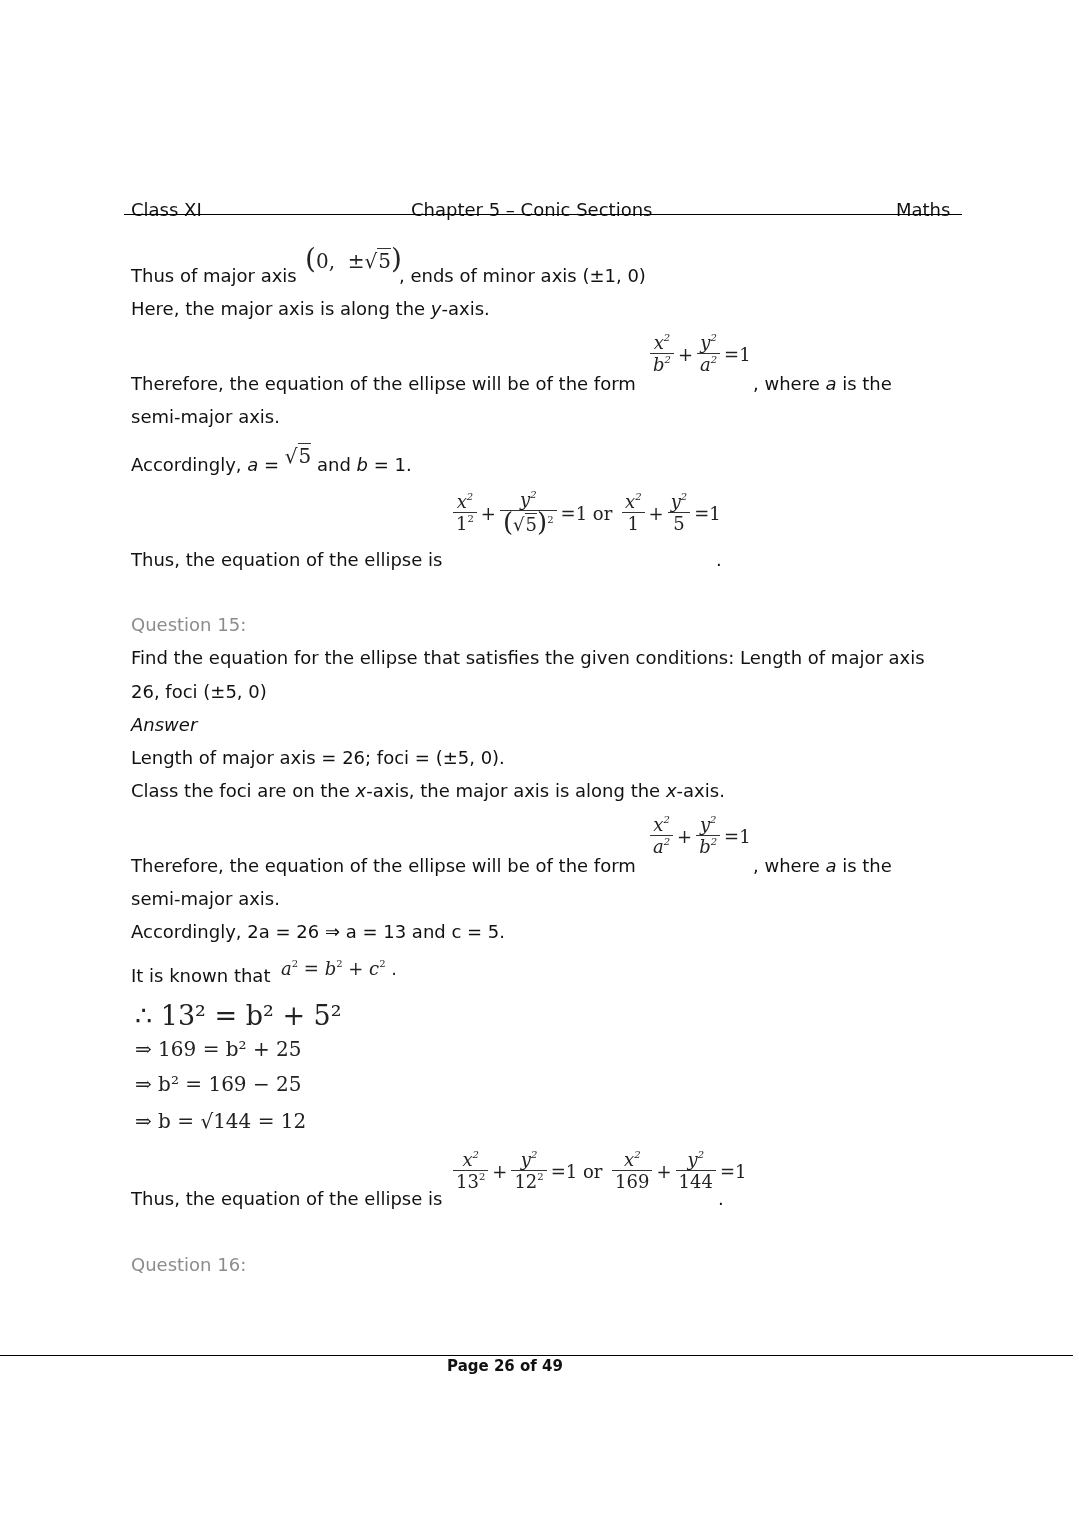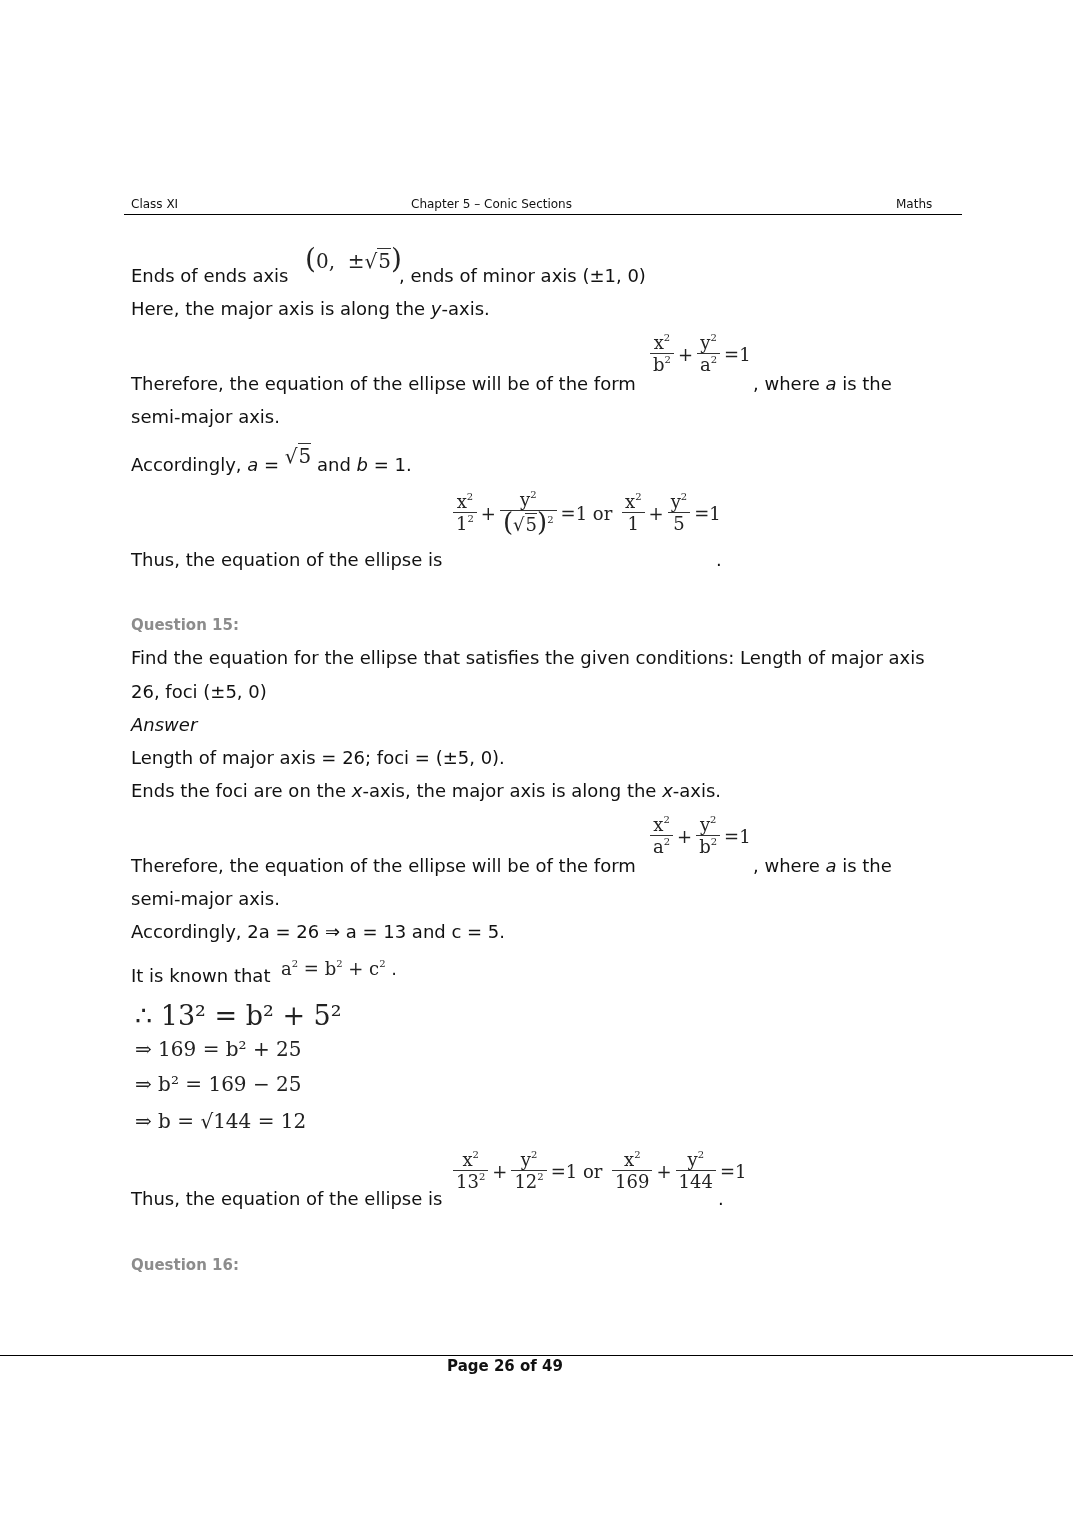--- a/index.html
+++ b/index.html
@@ -1,44 +1,44 @@
 <!DOCTYPE html>
 <html><head>
 <meta charset="utf-8">
 <style>
   html, body { margin:0; padding:0; background:#ffffff; }
   body { width:1079px; height:1523px; position:relative; overflow:hidden;
          font-family:"DejaVu Sans", sans-serif; color:#111; }
   .abs { position:absolute; }
   .txt { font-size:18px; line-height:22px; white-space:nowrap; }
-  .hdr { font-size:12px; line-height:22px; top:193px; }
+  .hdr { font-size:18px; line-height:22px; top:199px; }
   .hr-top { left:124px; top:214px; width:838px; height:0; border-top:1.5px solid #000; }
   .hr-bot { left:0; top:1355px; width:1073px; height:0; border-top:1.5px solid #000; }
-  .qhead { font-weight:bold; color:#8c8c8c; font-size:15px;text-align:center; }
+  .qhead { font-weight:normal; color:#8c8c8c; font-size:18px;text-align:center; }
   .footer { font-weight:bold; font-size:15px; left:0; width:1010px; text-align:center; top:1357px; }
   i.v { font-style:italic; }
   
   .m { font-family:"DejaVu Serif", "Liberation Serif", serif; color:#222; position:absolute; }
   .frac { display:inline-block; vertical-align:middle; text-align:center; margin:0 2px; }
   .frac .n { display:block; padding:0 3px; border-bottom:1px solid #333; line-height:20px; }
   .frac .d { display:block; padding:0 3px; line-height:22px; }
-  .mi { }
+  .mi { font-style:italic; }
   sup { font-size:10px; vertical-align:8px; line-height:0; }
   .op { display:inline-block; vertical-align:middle; padding:0 2px; }
   .sq { border-top:1px solid #333; padding-left:1px; }
 </style>
 </head>
 <body>
 
 <div class="abs hdr" style="left:131px;">Class XI</div>
 <div class="abs hdr" style="left:411px;">Chapter 5 – Conic Sections</div>
 <div class="abs hdr" style="left:896px;">Maths</div>
 <div class="abs hr-top"></div>
 
-<div class="abs txt" style="left:131px; top:265px;">Ends of ends axis</div>
+<div class="abs txt" style="left:131px; top:265px;">Thus of major axis</div>
 <div class="m" style="left:305px; top:242px; font-size:20px;">
   <span style="font-size:28px;">(</span>0,&nbsp; ±√<span class="sq">5</span><span style="font-size:28px;">)</span>
 </div>
 <div class="abs txt" style="left:399px; top:265px;">, ends of minor axis (±1, 0)</div>
 
 <div class="abs txt" style="left:131px; top:298px;"><span>Here, the major axis is along the </span><i class="v">y</i><span>-axis.</span></div>
 
 <div class="abs txt" style="left:131px; top:373px;">Therefore, the equation of the ellipse will be of the form</div>
 <div class="m" style="left:648px; top:333px; font-size:18px;">
   <span class="frac"><span class="n mi">x<sup>2</sup></span><span class="d mi">b<sup>2</sup></span></span><span class="op">+</span><span class="frac"><span class="n mi">y<sup>2</sup></span><span class="d mi">a<sup>2</sup></span></span><span class="op">=1</span>
@@ -53,21 +53,21 @@
   <span class="frac"><span class="n mi">x<sup>2</sup></span><span class="d">1<sup>2</sup></span></span><span class="op">+</span><span class="frac"><span class="n mi">y<sup>2</sup></span><span class="d"><span style="font-size:26px;">(</span>√<span class="sq">5</span><span style="font-size:26px;">)</span><sup>2</sup></span></span><span class="op">=1 <span>or</span></span>
   <span class="frac"><span class="n mi">x<sup>2</sup></span><span class="d">1</span></span><span class="op">+</span><span class="frac"><span class="n mi">y<sup>2</sup></span><span class="d">5</span></span><span class="op">=1</span>
 </div>
 <div class="abs txt" style="left:716px; top:549px;">.</div>
 
 <div class="abs txt qhead" style="left:131px; top:614px;">Question 15:</div>
 <div class="abs txt" style="left:131px; top:647px;">Find the equation for the ellipse that satisfies the given conditions: Length of major axis</div>
 <div class="abs txt" style="left:131px; top:681px;">26, foci (±5, 0)</div>
 <div class="abs txt" style="left:131px; top:714px;font-style:italic;">Answer</div>
 <div class="abs txt" style="left:131px; top:747px;">Length of major axis = 26; foci = (±5, 0).</div>
-<div class="abs txt" style="left:131px; top:780px;"><span>Ends the foci are on the </span><i class="v">x</i><span>-axis, the major axis is along the </span><i class="v">x</i><span>-axis.</span></div>
+<div class="abs txt" style="left:131px; top:780px;"><span>Class the foci are on the </span><i class="v">x</i><span>-axis, the major axis is along the </span><i class="v">x</i><span>-axis.</span></div>
 
 <div class="abs txt" style="left:131px; top:855px;">Therefore, the equation of the ellipse will be of the form</div>
 <div class="m" style="left:648px; top:815px; font-size:18px;">
   <span class="frac"><span class="n mi">x<sup>2</sup></span><span class="d mi">a<sup>2</sup></span></span><span class="op">+</span><span class="frac"><span class="n mi">y<sup>2</sup></span><span class="d mi">b<sup>2</sup></span></span><span class="op">=1</span>
 </div>
 <div class="abs txt" style="left:753px; top:855px;"><span>, where </span><i class="v">a</i><span> is the</span></div>
 <div class="abs txt" style="left:131px; top:888px;">semi-major axis.</div>
 
 <div class="abs txt" style="left:131px; top:921px;">Accordingly, 2a = 26 ⇒ a = 13 and c = 5.</div>
 

